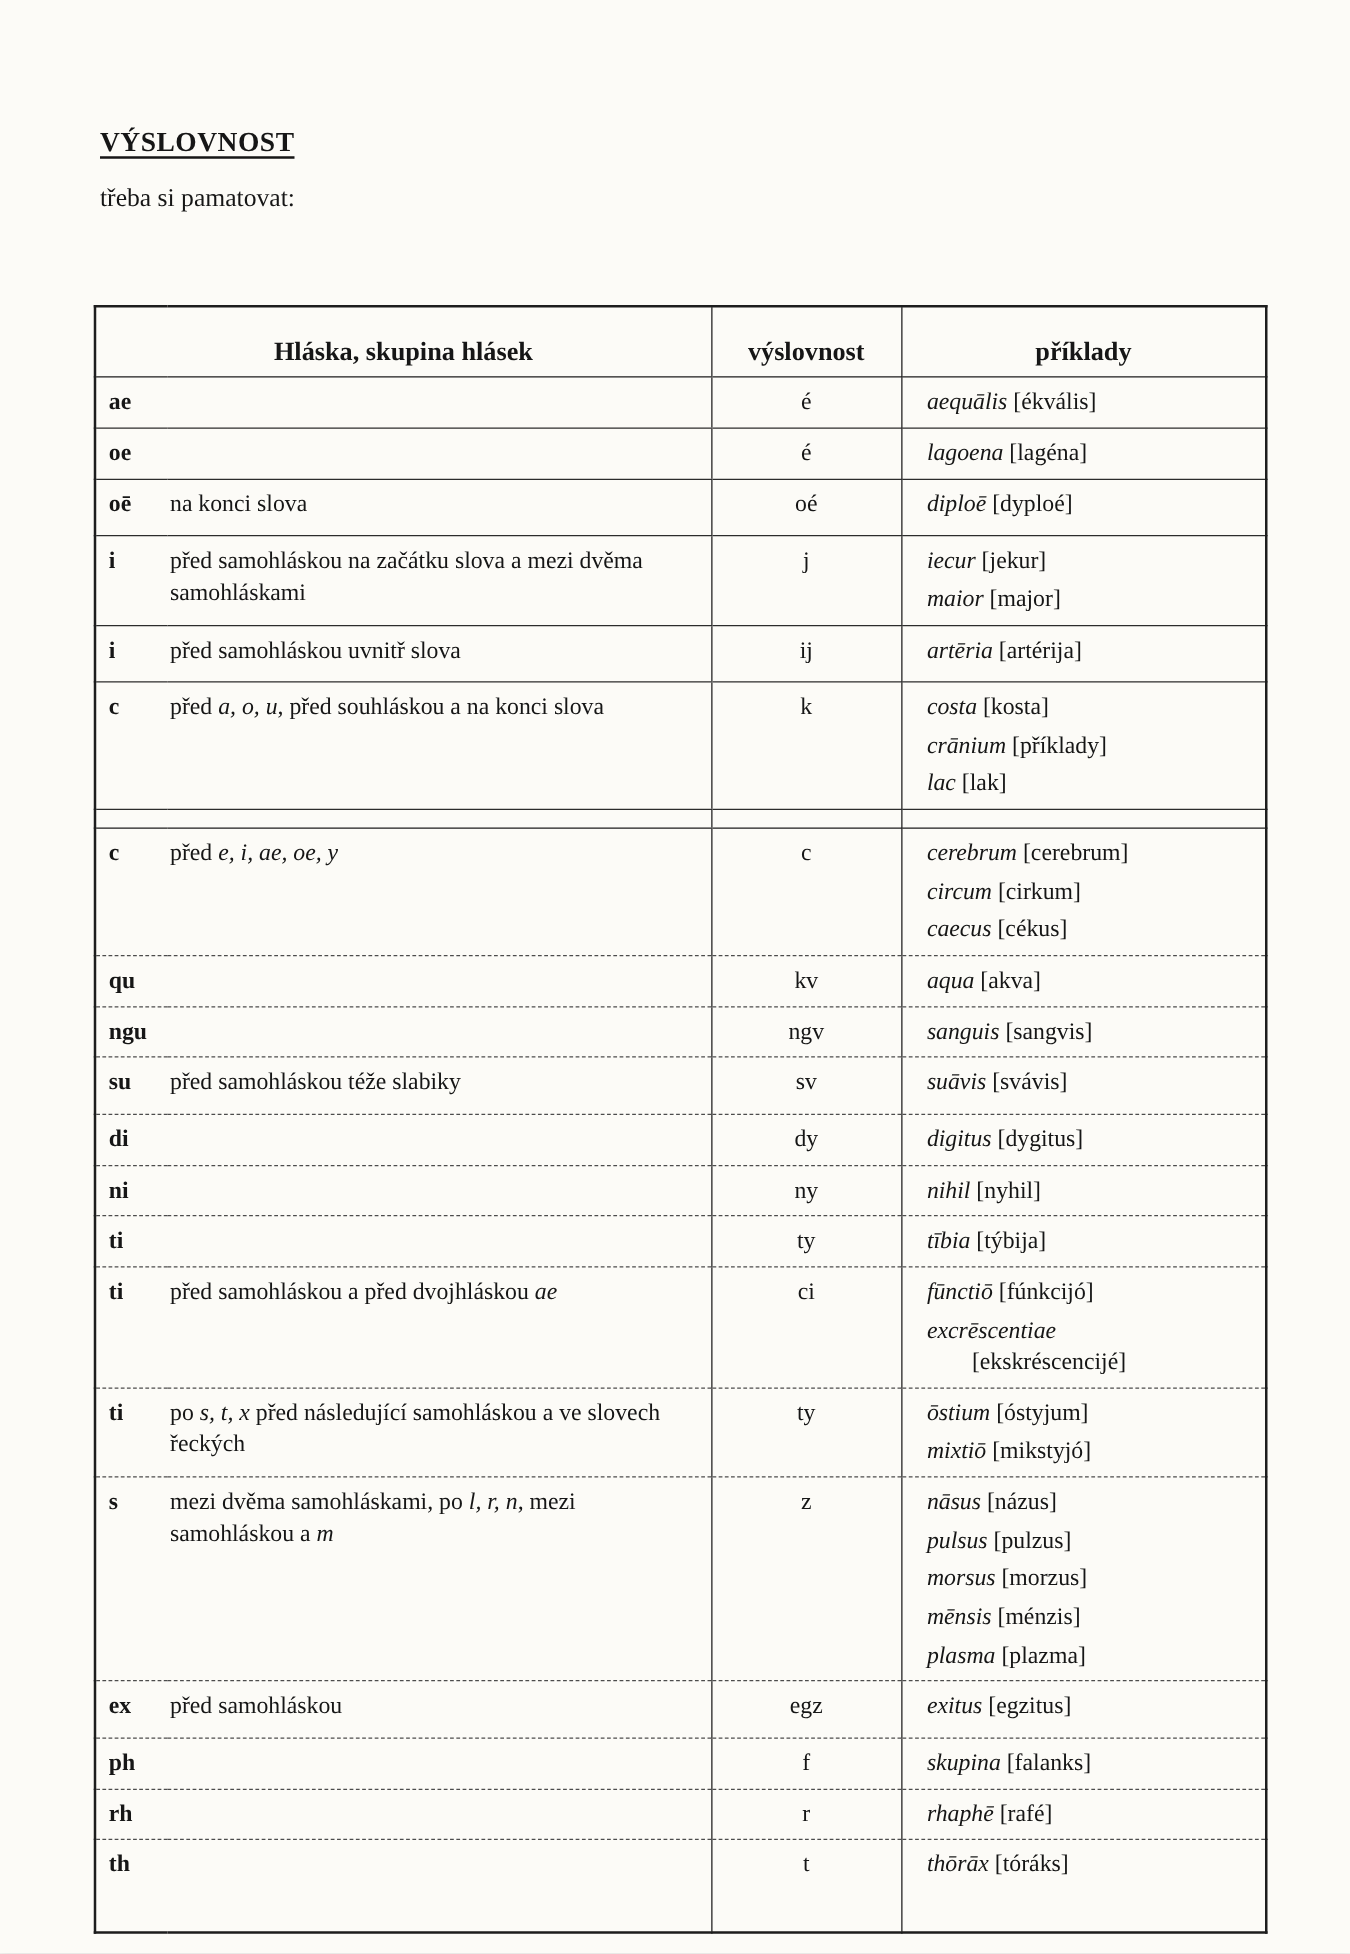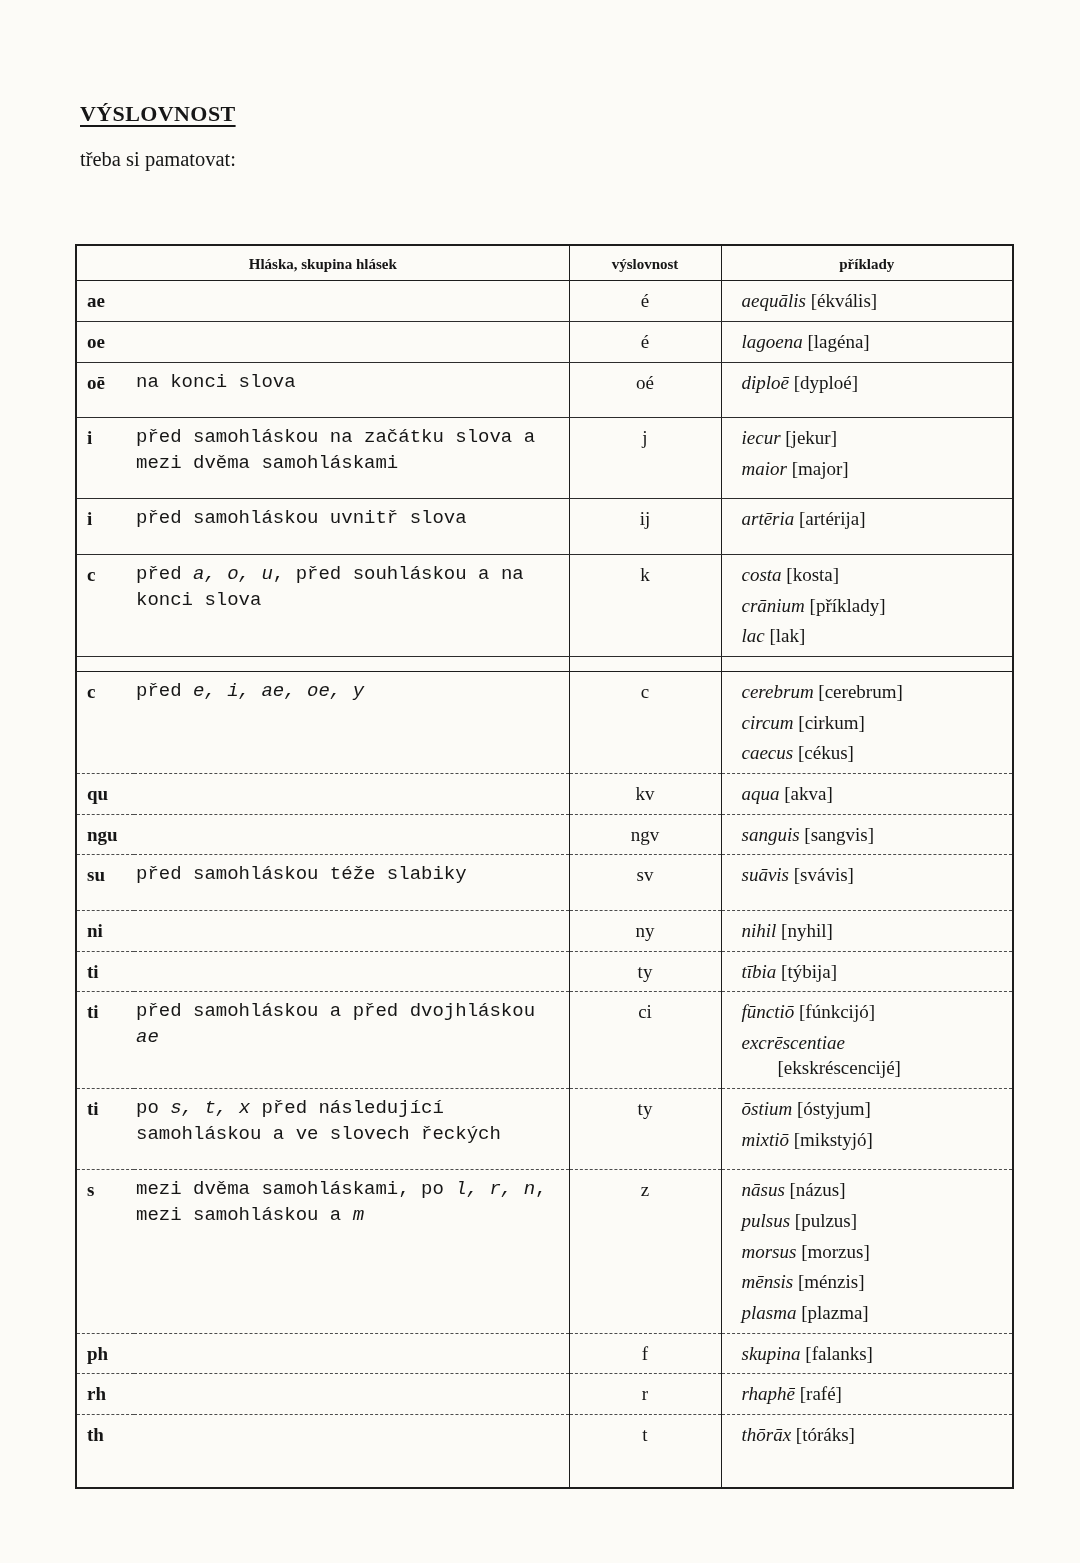--- a/index.html
+++ b/index.html
@@ -48,36 +48,36 @@
     border-collapse: collapse;
     width: 937px;
     border: 2px solid #1d1d1d;
     font-size: 19px;
     line-height: 1.35;
     table-layout: fixed;
   }
 
   .pron-table th {
     font-weight: 700;
-    font-size: 15px;
+    font-size: 21px;
     text-align: center;
-    padding: 8px 6px 6px;
+    padding: 21px 6px 6px;
     border-bottom: 1.6px solid #1d1d1d;
     vertical-align: top;
   }
 
   .pron-table td { vertical-align: top; }
 
   .col-pron-cell {
     border-left: 1.4px solid #1d1d1d;
     border-right: 1.4px solid #1d1d1d;
   }
 
   td.letter   { font-weight: 700; padding: 7px 2px 7px 10px; }
-  td.desc     { padding: 7px 8px 22px 2px; font-family: Liberation Mono, monospace; }
+  td.desc     { padding: 7px 8px 12px 2px; }
   td.pron     { text-align: center; padding: 7px 4px; }
   td.examples { padding: 7px 8px 7px 20px; }
 
   tr.data-row td    { border-bottom: 1.3px solid #2c2c2c; }
   tr.data-row.s2 td { border-bottom: 1.3px dashed #4c4c4c; }
   tr.data-row:last-child td { border-bottom: none; padding-bottom: 40px; }
 
   tr.spacer-row td {
     height: 14px;
     padding: 0;
@@ -202,20 +202,28 @@
           </tr>
           <tr class="data-row s2">
             <td class="letter">su</td>
             <td class="desc"><span>před samohláskou téže slabiky</span></td>
             <td class="pron col-pron-cell">sv</td>
             <td class="examples">
               <div class="ex-line"><span class="ex-latin">suāvis</span><span class="ex-pron"> [svávis]</span></div>
             </td>
           </tr>
           <tr class="data-row s2">
+            <td class="letter">di</td>
+            <td class="desc"></td>
+            <td class="pron col-pron-cell">dy</td>
+            <td class="examples">
+              <div class="ex-line"><span class="ex-latin">digitus</span><span class="ex-pron"> [dygitus]</span></div>
+            </td>
+          </tr>
+          <tr class="data-row s2">
             <td class="letter">ni</td>
             <td class="desc"></td>
             <td class="pron col-pron-cell">ny</td>
             <td class="examples">
               <div class="ex-line"><span class="ex-latin">nihil</span><span class="ex-pron"> [nyhil]</span></div>
             </td>
           </tr>
           <tr class="data-row s2">
             <td class="letter">ti</td>
             <td class="desc"></td>
@@ -248,20 +256,28 @@
             <td class="pron col-pron-cell">z</td>
             <td class="examples">
               <div class="ex-line"><span class="ex-latin">nāsus</span><span class="ex-pron"> [názus]</span></div>
               <div class="ex-line"><span class="ex-latin">pulsus</span><span class="ex-pron"> [pulzus]</span></div>
               <div class="ex-line"><span class="ex-latin">morsus</span><span class="ex-pron"> [morzus]</span></div>
               <div class="ex-line"><span class="ex-latin">mēnsis</span><span class="ex-pron"> [ménzis]</span></div>
               <div class="ex-line"><span class="ex-latin">plasma</span><span class="ex-pron"> [plazma]</span></div>
             </td>
           </tr>
           <tr class="data-row s2">
+            <td class="letter">ex</td>
+            <td class="desc"><span>před samohláskou</span></td>
+            <td class="pron col-pron-cell">egz</td>
+            <td class="examples">
+              <div class="ex-line"><span class="ex-latin">exitus</span><span class="ex-pron"> [egzitus]</span></div>
+            </td>
+          </tr>
+          <tr class="data-row s2">
             <td class="letter">ph</td>
             <td class="desc"></td>
             <td class="pron col-pron-cell">f</td>
             <td class="examples">
               <div class="ex-line"><span class="ex-latin">skupina</span><span class="ex-pron"> [falanks]</span></div>
             </td>
           </tr>
           <tr class="data-row s2">
             <td class="letter">rh</td>
             <td class="desc"></td>

